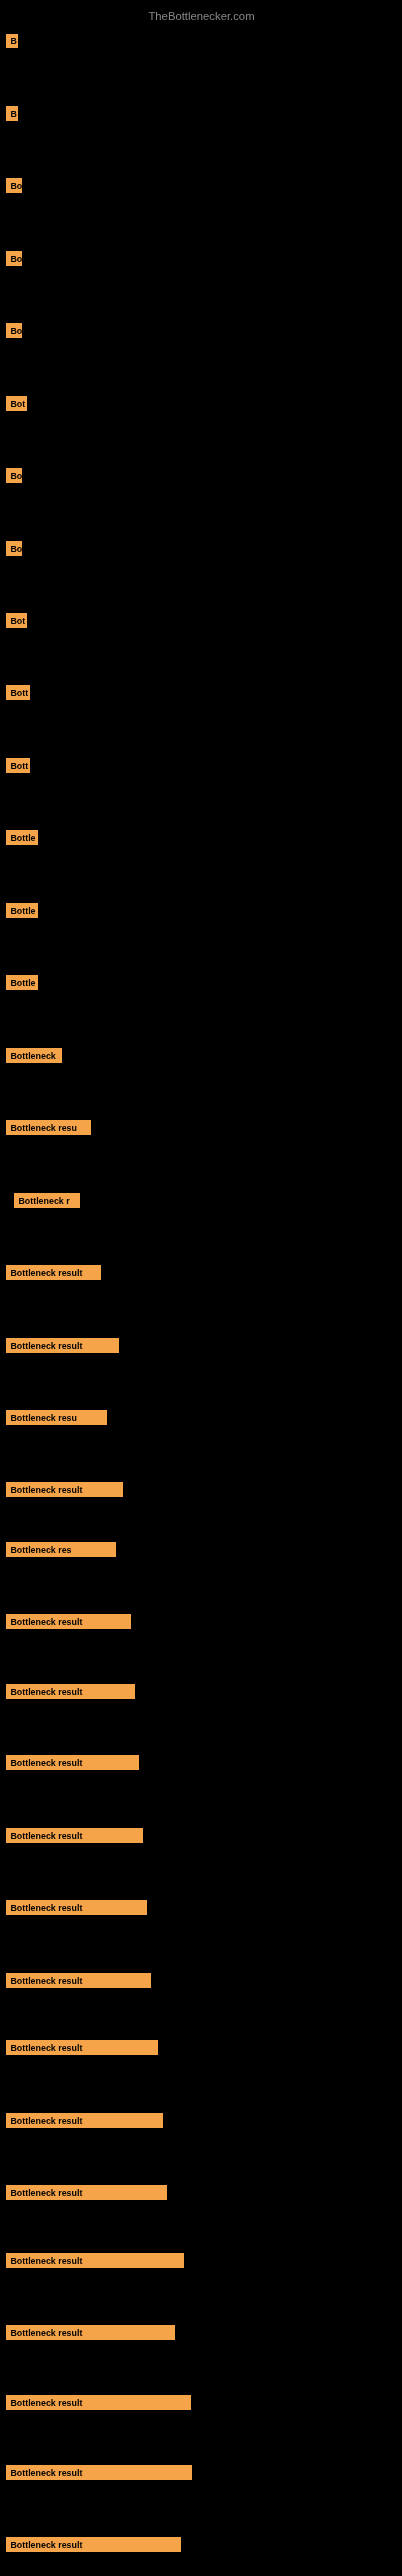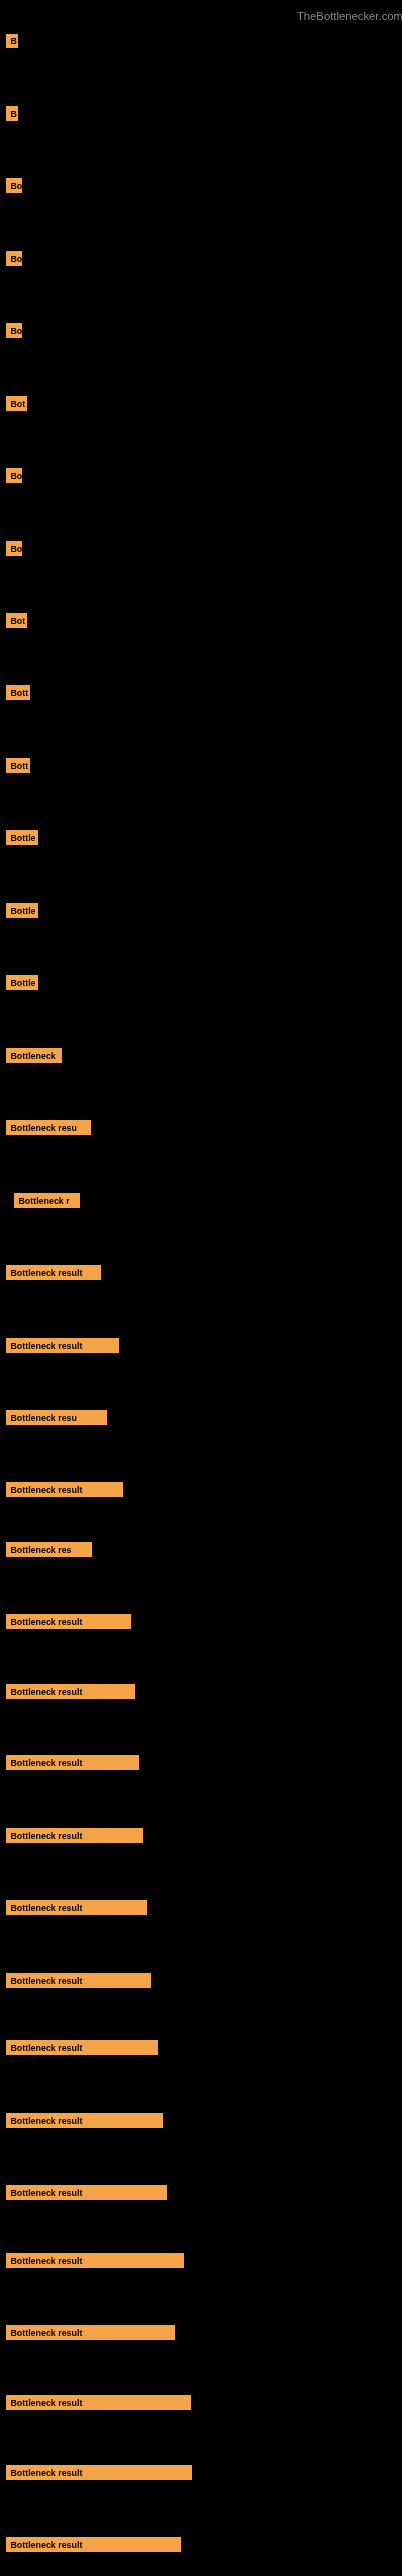--- a/index.html
+++ b/index.html
@@ -12,21 +12,21 @@
       background-color: #000000;
       width: 403px;
       min-height: 2576px;
       font-family: Arial, sans-serif;
       position: relative;
     }
 
     .site-title {
       color: #888888;
       font-size: 11.3px;
-      text-align: right;
+      text-align: center;
       padding: 6.4px 0;
       position: absolute;
       top: 4px;
       width: 100%;
     }
 
     .bars-container {
       position: absolute;
       top: 24px;
       left: 0;
@@ -53,21 +53,21 @@
     <div style="position: absolute; top: 803px; left: 0px; padding: 3.2px 6.4px;"><span style="background-color: rgb(245, 164, 74); color: rgb(0, 0, 0); font-size: 8.9px; font-weight: bold; padding: 2.4px 4px; display: inline-block; width: 32px; overflow: hidden; white-space: nowrap;">Bottle</span></div>
     <div style="position: absolute; top: 876px; left: 0px; padding: 3.2px 6.4px;"><span style="background-color: rgb(245, 164, 74); color: rgb(0, 0, 0); font-size: 8.9px; font-weight: bold; padding: 2.4px 4px; display: inline-block; width: 32px; overflow: hidden; white-space: nowrap;">Bottle</span></div>
     <div style="position: absolute; top: 948px; left: 0px; padding: 3.2px 6.4px;"><span style="background-color: rgb(245, 164, 74); color: rgb(0, 0, 0); font-size: 8.9px; font-weight: bold; padding: 2.4px 4px; display: inline-block; width: 32px; overflow: hidden; white-space: nowrap;">Bottle</span></div>
     <div style="position: absolute; top: 1021px; left: 0px; padding: 3.2px 6.4px;"><span style="background-color: rgb(245, 164, 74); color: rgb(0, 0, 0); font-size: 8.9px; font-weight: bold; padding: 2.4px 4px; display: inline-block; width: 56px; overflow: hidden; white-space: nowrap;">Bottleneck</span></div>
     <div style="position: absolute; top: 1093px; left: 0px; padding: 3.2px 6.4px;"><span style="background-color: rgb(245, 164, 74); color: rgb(0, 0, 0); font-size: 8.9px; font-weight: bold; padding: 2.4px 4px; display: inline-block; width: 85px; overflow: hidden; white-space: nowrap;">Bottleneck resu</span></div>
     <div style="position: absolute; top: 1166px; left: 8px; padding: 3.2px 6.4px;"><span style="background-color: rgb(245, 164, 74); color: rgb(0, 0, 0); font-size: 8.9px; font-weight: bold; padding: 2.4px 4px; display: inline-block; width: 66px; overflow: hidden; white-space: nowrap;">Bottleneck r</span></div>
     <div style="position: absolute; top: 1238px; left: 0px; padding: 3.2px 6.4px;"><span style="background-color: rgb(245, 164, 74); color: rgb(0, 0, 0); font-size: 8.9px; font-weight: bold; padding: 2.4px 4px; display: inline-block; width: 95px; overflow: hidden; white-space: nowrap;">Bottleneck result</span></div>
     <div style="position: absolute; top: 1311px; left: 0px; padding: 3.2px 6.4px;"><span style="background-color: rgb(245, 164, 74); color: rgb(0, 0, 0); font-size: 8.9px; font-weight: bold; padding: 2.4px 4px; display: inline-block; width: 113px; overflow: hidden; white-space: nowrap;">Bottleneck result</span></div>
     <div style="position: absolute; top: 1383px; left: 0px; padding: 3.2px 6.4px;"><span style="background-color: rgb(245, 164, 74); color: rgb(0, 0, 0); font-size: 8.9px; font-weight: bold; padding: 2.4px 4px; display: inline-block; width: 101px; overflow: hidden; white-space: nowrap;">Bottleneck resu</span></div>
     <div style="position: absolute; top: 1455px; left: 0px; padding: 3.2px 6.4px;"><span style="background-color: rgb(245, 164, 74); color: rgb(0, 0, 0); font-size: 8.9px; font-weight: bold; padding: 2.4px 4px; display: inline-block; width: 117px; overflow: hidden; white-space: nowrap;">Bottleneck result</span></div>
-    <div style="position: absolute; top: 1515px; left: 0px; padding: 3.2px 6.4px;"><span style="background-color: rgb(245, 164, 74); color: rgb(0, 0, 0); font-size: 8.9px; font-weight: bold; padding: 2.4px 4px; display: inline-block; width: 86px; overflow: hidden; white-space: nowrap;">Bottleneck res</span></div>
+    <div style="position: absolute; top: 1515px; left: 0px; padding: 3.2px 6.4px;"><span style="background-color: rgb(245, 164, 74); color: rgb(0, 0, 0); font-size: 8.9px; font-weight: bold; padding: 2.4px 4px; display: inline-block; width: 110px; overflow: hidden; white-space: nowrap;">Bottleneck res</span></div>
     <div style="position: absolute; top: 1587px; left: 0px; padding: 3.2px 6.4px;"><span style="background-color: rgb(245, 164, 74); color: rgb(0, 0, 0); font-size: 8.9px; font-weight: bold; padding: 2.4px 4px; display: inline-block; width: 125px; overflow: hidden; white-space: nowrap;">Bottleneck result</span></div>
     <div style="position: absolute; top: 1657px; left: 0px; padding: 3.2px 6.4px;"><span style="background-color: rgb(245, 164, 74); color: rgb(0, 0, 0); font-size: 8.9px; font-weight: bold; padding: 2.4px 4px; display: inline-block; width: 129px; overflow: hidden; white-space: nowrap;">Bottleneck result</span></div>
     <div style="position: absolute; top: 1728px; left: 0px; padding: 3.2px 6.4px;"><span style="background-color: rgb(245, 164, 74); color: rgb(0, 0, 0); font-size: 8.9px; font-weight: bold; padding: 2.4px 4px; display: inline-block; width: 133px; overflow: hidden; white-space: nowrap;">Bottleneck result</span></div>
     <div style="position: absolute; top: 1801px; left: 0px; padding: 3.2px 6.4px;"><span style="background-color: rgb(245, 164, 74); color: rgb(0, 0, 0); font-size: 8.9px; font-weight: bold; padding: 2.4px 4px; display: inline-block; width: 137px; overflow: hidden; white-space: nowrap;">Bottleneck result</span></div>
     <div style="position: absolute; top: 1873px; left: 0px; padding: 3.2px 6.4px;"><span style="background-color: rgb(245, 164, 74); color: rgb(0, 0, 0); font-size: 8.9px; font-weight: bold; padding: 2.4px 4px; display: inline-block; width: 141px; overflow: hidden; white-space: nowrap;">Bottleneck result</span></div>
     <div style="position: absolute; top: 1946px; left: 0px; padding: 3.2px 6.4px;"><span style="background-color: rgb(245, 164, 74); color: rgb(0, 0, 0); font-size: 8.9px; font-weight: bold; padding: 2.4px 4px; display: inline-block; width: 145px; overflow: hidden; white-space: nowrap;">Bottleneck result</span></div>
     <div style="position: absolute; top: 2013px; left: 0px; padding: 3.2px 6.4px;"><span style="background-color: rgb(245, 164, 74); color: rgb(0, 0, 0); font-size: 8.9px; font-weight: bold; padding: 2.4px 4px; display: inline-block; width: 152px; overflow: hidden; white-space: nowrap;">Bottleneck result</span></div>
     <div style="position: absolute; top: 2086px; left: 0px; padding: 3.2px 6.4px;"><span style="background-color: rgb(245, 164, 74); color: rgb(0, 0, 0); font-size: 8.9px; font-weight: bold; padding: 2.4px 4px; display: inline-block; width: 157px; overflow: hidden; white-space: nowrap;">Bottleneck result</span></div>
     <div style="position: absolute; top: 2158px; left: 0px; padding: 3.2px 6.4px;"><span style="background-color: rgb(245, 164, 74); color: rgb(0, 0, 0); font-size: 8.9px; font-weight: bold; padding: 2.4px 4px; display: inline-block; width: 161px; overflow: hidden; white-space: nowrap;">Bottleneck result</span></div>
     <div style="position: absolute; top: 2226px; left: 0px; padding: 3.2px 6.4px;"><span style="background-color: rgb(245, 164, 74); color: rgb(0, 0, 0); font-size: 8.9px; font-weight: bold; padding: 2.4px 4px; display: inline-block; width: 178px; overflow: hidden; white-space: nowrap;">Bottleneck result</span></div>

